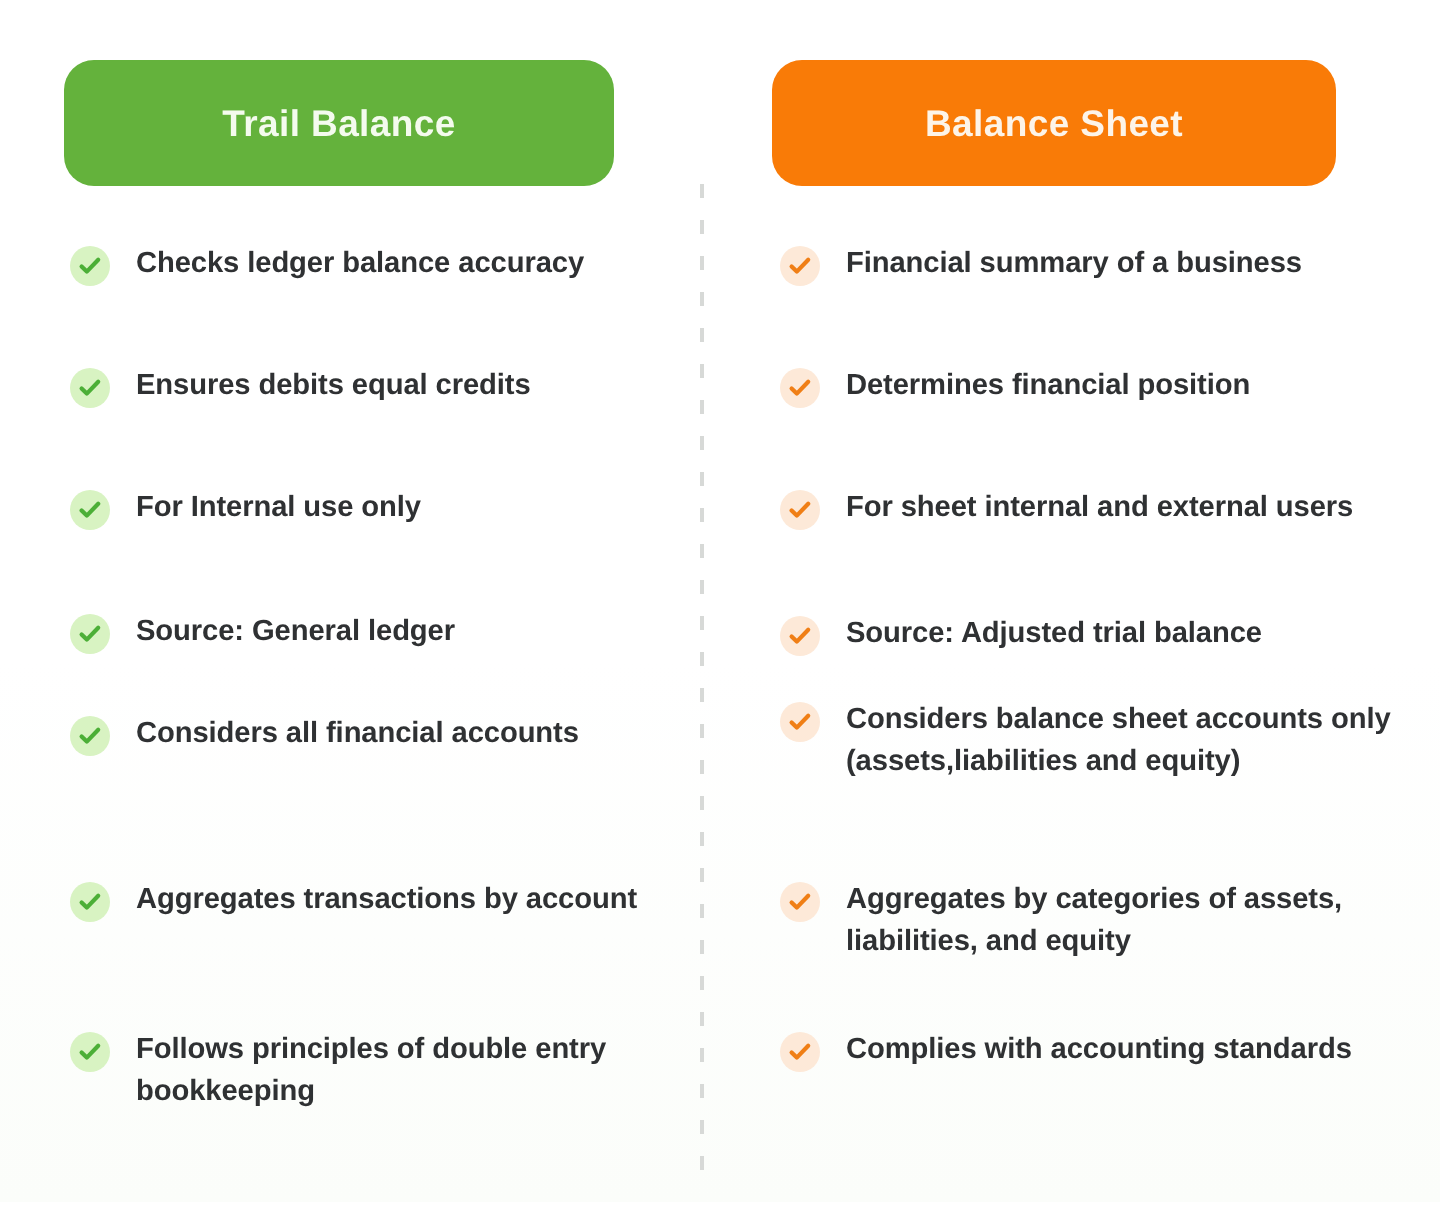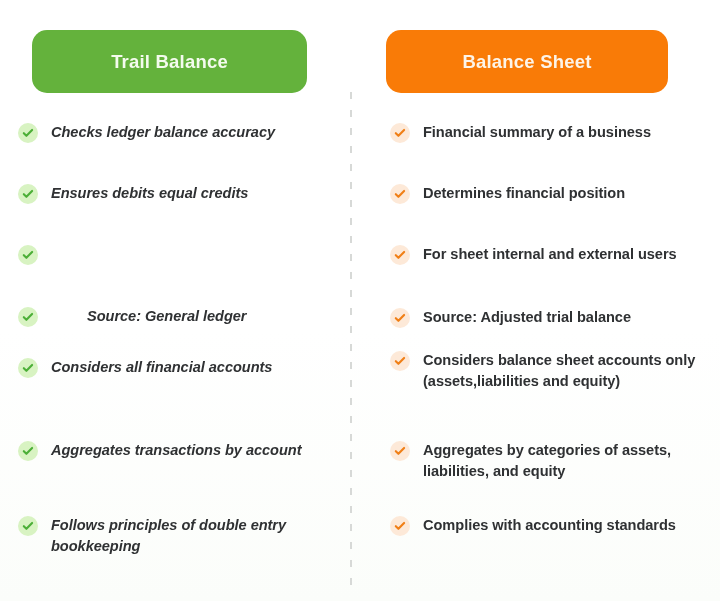--- a/index.html
+++ b/index.html
@@ -88,21 +88,21 @@
   .col-left .list  { padding-left: 38px; padding-right: 20px; }
   .col-right .list { padding-left: 30px; padding-right: 14px; }
 
   .item {
     display: flex;
     align-items: flex-start;
     position: absolute;
     left: 0;
     right: 0;
   }
-  .col-left .item  { padding-left: 18px; padding-right: 22px; font-style: italic; }
+  .col-left .item  { padding-left: 35px; padding-right: 22px; }
   .col-right .item { padding-left: 30px; padding-right: 14px; }
 
   .check-badge {
     flex: 0 0 auto;
     width: 20px;
     height: 20px;
     border-radius: 50%;
     display: flex;
     align-items: center;
     justify-content: center;
@@ -149,22 +149,23 @@
             </svg>
           </span>
           <span class="item-text">Ensures debits equal credits</span>
         </li>
         <li class="item" style="top:134px;">
           <span class="check-badge green">
             <svg width="12" height="12" viewBox="0 0 12 12" aria-hidden="true">
               <path d="M1.8 6.2 L4.4 8.8 L10.1 2.9" fill="none" stroke="#4caf37" stroke-width="2.1" stroke-linecap="round" stroke-linejoin="round"></path>
             </svg>
           </span>
-        </li>
-        <li class="item" style="top:196px;gap:36px;">
+          <span class="item-text">For Internal use only</span>
+        </li>
+        <li class="item" style="top:196px;">
           <span class="check-badge green">
             <svg width="12" height="12" viewBox="0 0 12 12" aria-hidden="true">
               <path d="M1.8 6.2 L4.4 8.8 L10.1 2.9" fill="none" stroke="#4caf37" stroke-width="2.1" stroke-linecap="round" stroke-linejoin="round"></path>
             </svg>
           </span>
           <span class="item-text">Source: General ledger</span>
         </li>
         <li class="item" style="top:247px;">
           <span class="check-badge green">
             <svg width="12" height="12" viewBox="0 0 12 12" aria-hidden="true">

